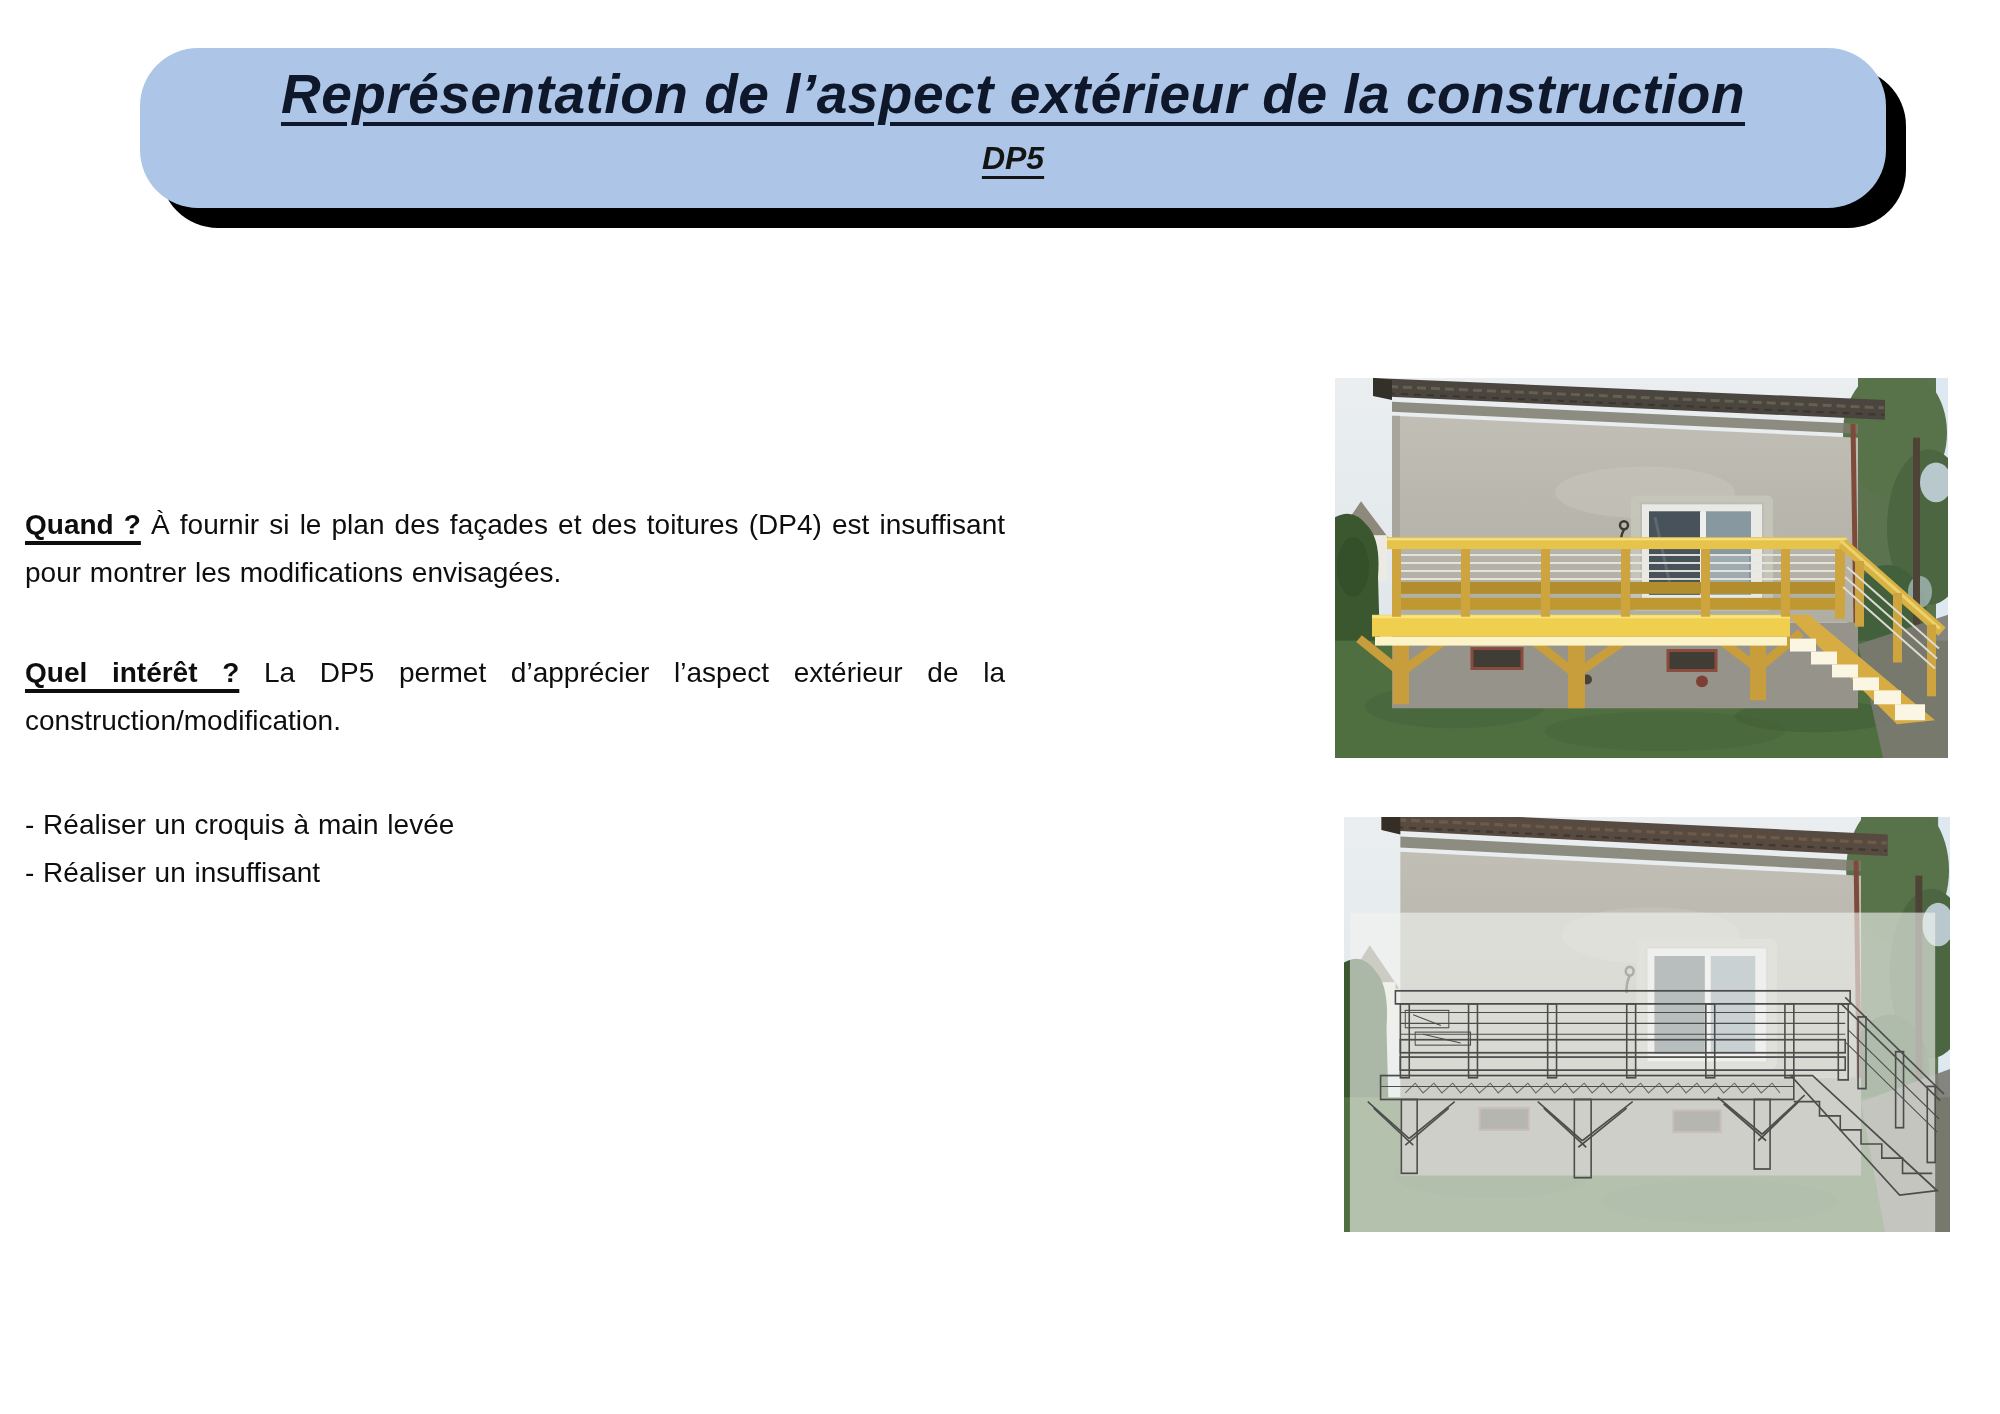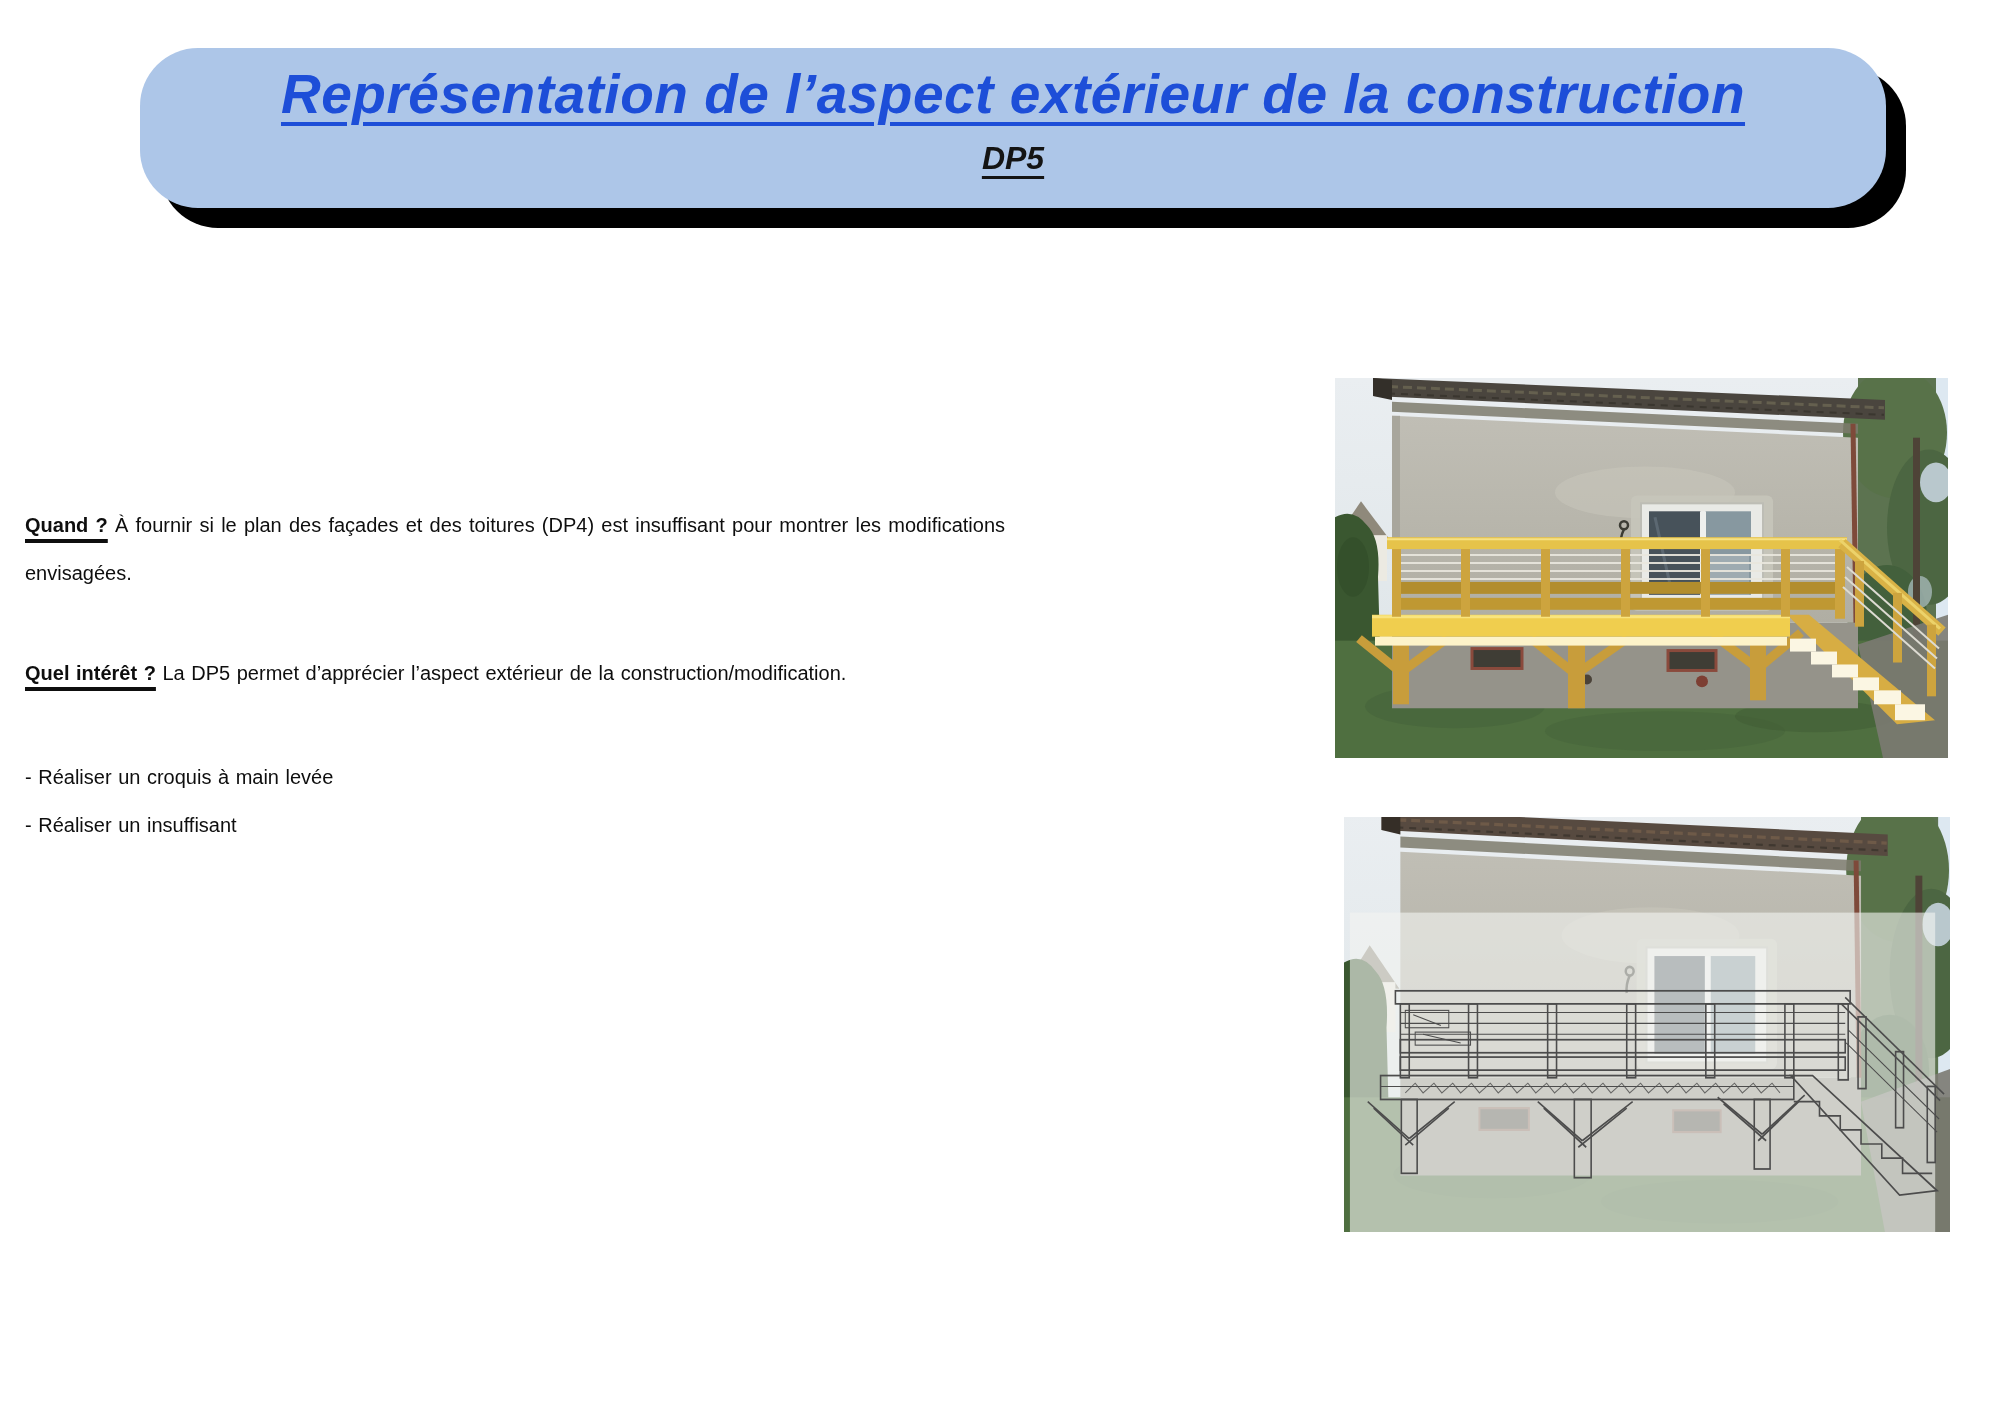--- a/index.html
+++ b/index.html
@@ -4,29 +4,29 @@
 <style>
   html,body{margin:0;padding:0;background:#ffffff;}
   .page{position:relative;width:2000px;height:1414px;background:#ffffff;overflow:hidden;
         font-family:"Liberation Sans",sans-serif;color:#111;}
 
   
   .banner{position:absolute;left:140px;top:48px;width:1746px;height:160px;
           background:#adc6e8;border-radius:58px;box-shadow:20px 20px 0 0 #000;
           text-align:center;}
   .banner .title{margin:0;padding-top:14px;font-size:55px;line-height:64px;
-          font-style:italic;font-weight:600;letter-spacing:.5px;color:#1d4ed8;
+          font-style:italic;font-weight:600;letter-spacing:.5px;color:#0f172a;
           text-decoration:underline;text-decoration-thickness:4px;text-underline-offset:9px;}
   .banner .subtitle{margin:0;margin-top:8px;font-size:32px;line-height:48px;
           font-style:italic;font-weight:600;color:#141414;
           text-decoration:underline;text-decoration-thickness:3px;text-underline-offset:7px;}
 
   
   .copy{position:absolute;left:25px;top:501px;width:980px;
-        font-size:20px;line-height:48px;text-align:justify;color:#0e0e0e;word-spacing:1px;}
+        font-size:28px;line-height:48px;text-align:justify;color:#0e0e0e;word-spacing:1px;}
   .para{margin:0 0 0 0;}
   .para.gap1{margin-bottom:52px;}
   .para.gap2{margin-bottom:56px;}
   .lead{font-weight:700;text-decoration:underline;text-decoration-thickness:3.5px;
         text-underline-offset:7px;}
   .bullet{text-align:justify;}
   .bullet:last-child{text-align:left;}
 
   
   .fig{position:absolute;}

